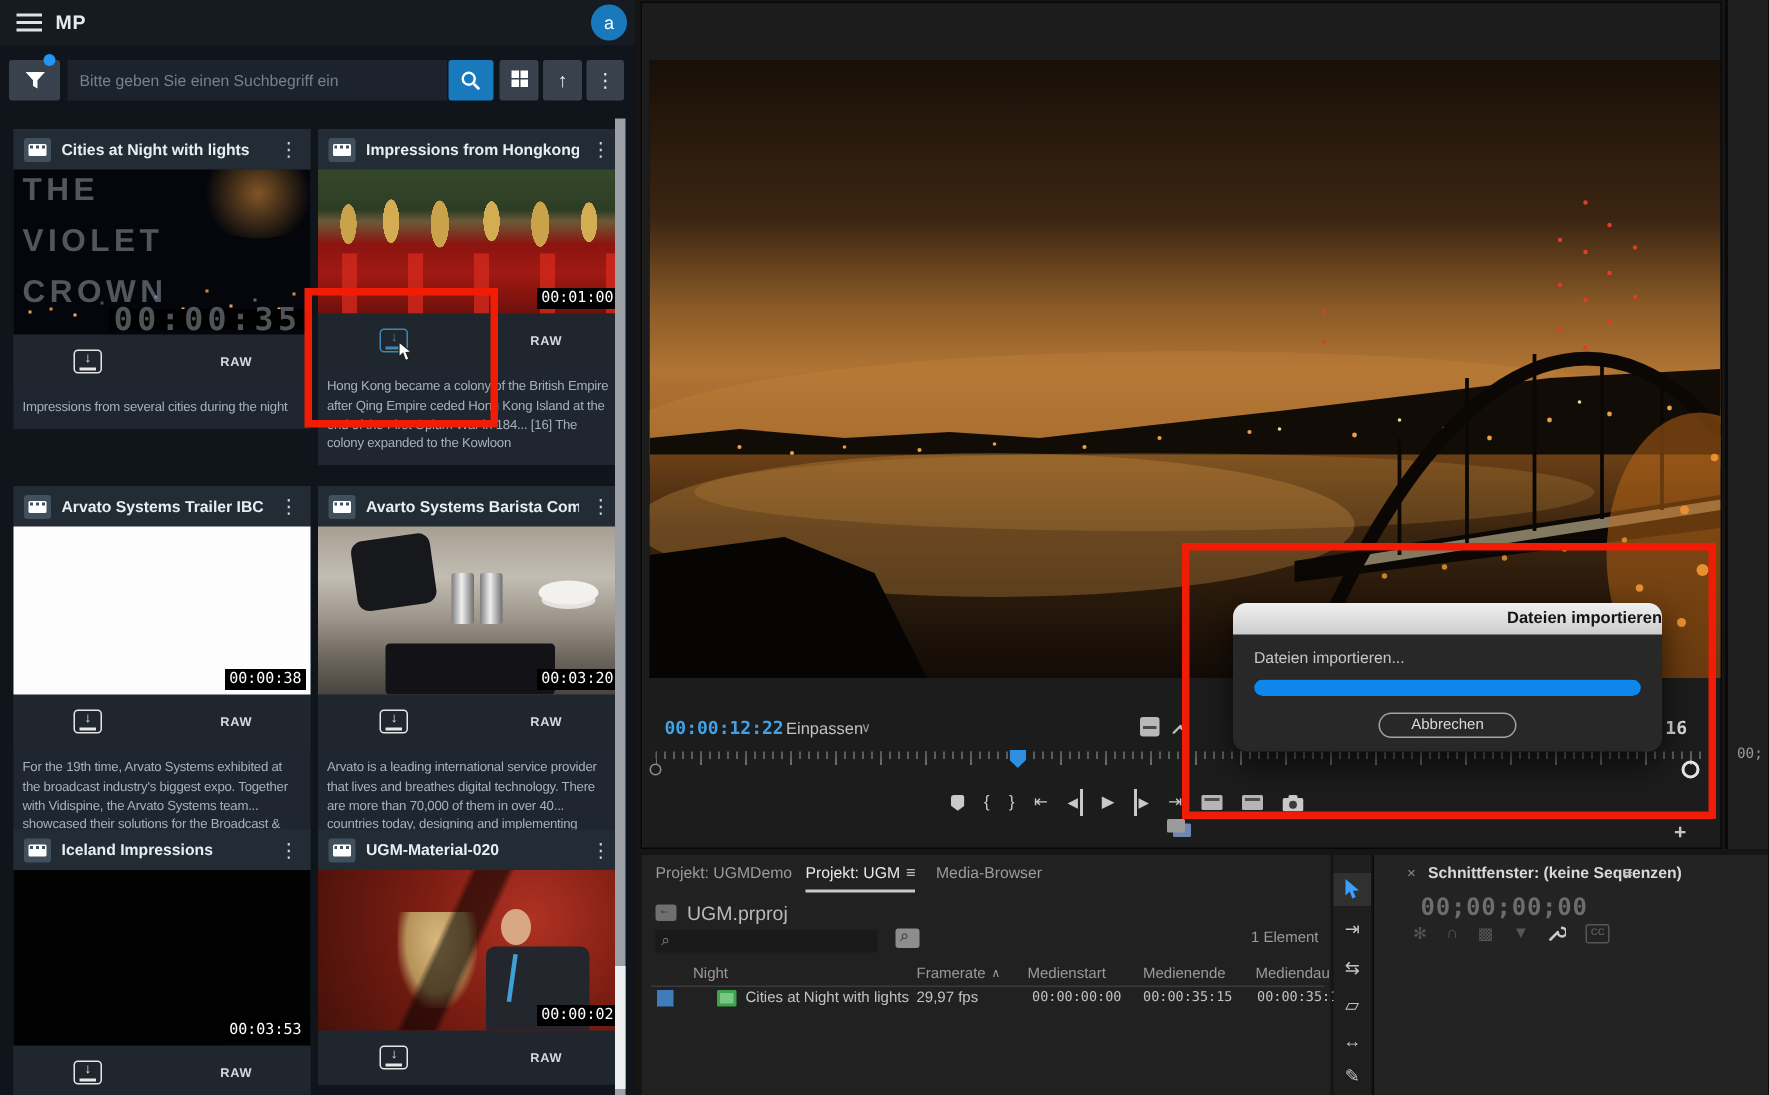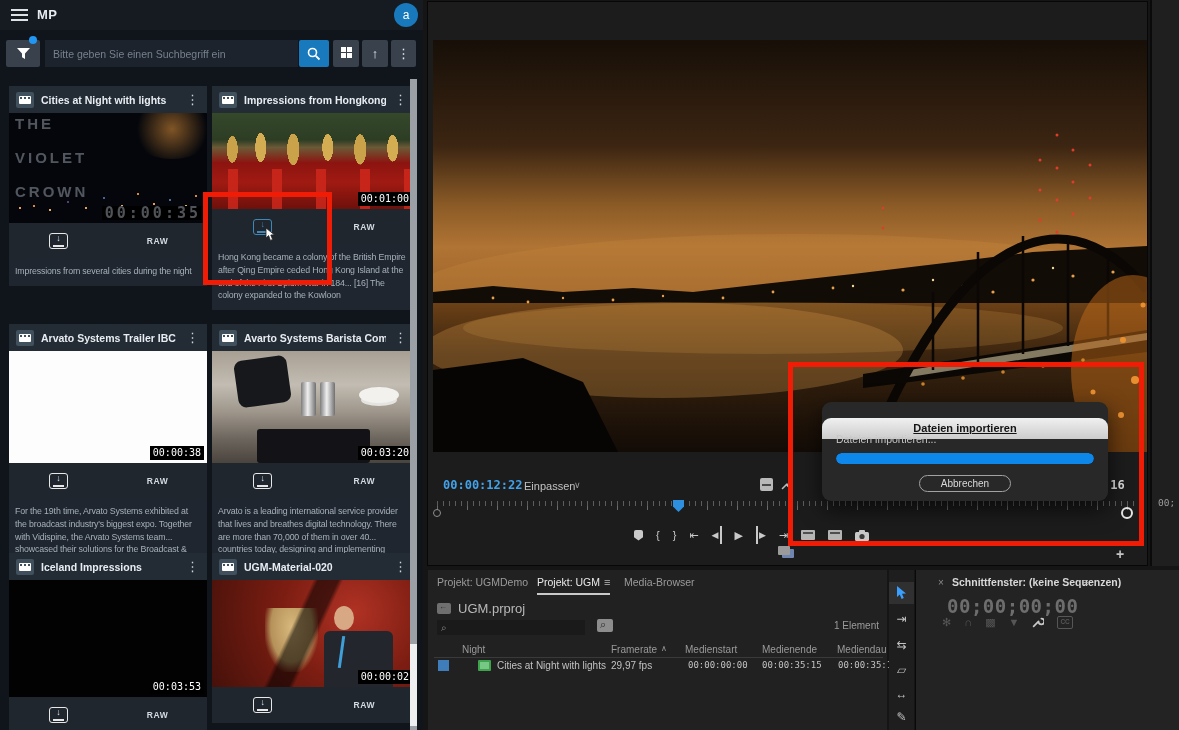--- a/index.html
+++ b/index.html
@@ -47,21 +47,21 @@
   .dl-ico:before{content:"↓";position:absolute;left:0;right:0;top:-1px;text-align:center;color:#e7e7e7;font-size:9px;font-weight:bold;}
   .dl-ico:after{content:"";position:absolute;left:3px;right:3px;bottom:1.5px;height:1.6px;background:#e7e7e7;}
   .dl-ico.hl{border-color:#3f87b6;}
   .dl-ico.hl:before{color:#3f87b6;}
   .dl-ico.hl:after{background:#3f87b6;}
   .raw{color:#d3dae0;font-size:8.5px;font-weight:bold;letter-spacing:.5px;text-align:center;}
   .desc{color:#a7b0ba;font-size:8.8px;line-height:1.45;padding:6px 6px 8px 6px;letter-spacing:-.15px;}
 
   
   .th-violet{background:#04060b;}
-  .th-violet span{position:absolute;color:rgba(190,200,212,.42);font-weight:bold;letter-spacing:3px;font-size:15px;}
+  .th-violet span{position:absolute;color:rgba(190,200,212,.42);font-weight:bold;letter-spacing:3px;font-size:21px;}
   .th-violet .glow{position:absolute;right:-10px;top:-14px;width:90px;height:60px;border-radius:50%;
       background:radial-gradient(circle,rgba(230,150,60,.55),transparent 65%);}
   .citydots{position:absolute;bottom:14px;left:10px;width:2px;height:2px;background:#e8a050;
       box-shadow:14px -2px #d88b3a,30px 2px #e8b060,48px -6px #caa0ff66,66px 0 #e8a050,84px -10px #7fb5ff88,
       102px -2px #e8b060,118px -14px #d88b3a,134px -4px #e8a050,150px -8px #99c2ff88,166px -2px #e8b060,176px -12px #d88b3a;}
   .th-hk{background:linear-gradient(180deg,#35482a 0%,#2c3d24 28%,#6b5a36 36%,#8c1410 52%,#a01a12 72%,#6e100b 100%);}
   .th-hk .statues{position:absolute;left:0;top:14%;width:100%;height:40%;
       background:radial-gradient(ellipse 9px 22px at 10% 60%,#c9a24a 60%,transparent 61%),
                  radial-gradient(ellipse 9px 24px at 24% 55%,#d4ad52 60%,transparent 61%),
                  radial-gradient(ellipse 10px 26px at 40% 60%,#c9a24a 60%,transparent 61%),
@@ -115,23 +115,23 @@
   .t-bar-l{border-left:2px solid #c9c9c9;padding-left:1px;font-size:9px;}
   .t-flag{width:9px;height:11px;background:#c9c9c9;border-radius:2px 2px 3px 3px;clip-path:polygon(0 0,100% 0,100% 70%,50% 100%,0 70%);}
   .mini-machine{width:14px;height:10px;background:#b5b5b5;border-radius:1px;position:relative;}
   .mini-machine:after{content:"";position:absolute;left:2px;top:2px;right:2px;height:2px;background:#4f4f4f;}
   .drag-ico{left:778px;top:546px;width:12px;height:9px;background:#9b9b9b;border-radius:1px;box-shadow:4px 3px 0 #6f86b0;}
   .btn-editor-plus{left:1116px;top:546px;color:#c5c5c5;font-size:14px;font-weight:bold;}
 
   
   .dialog{left:822px;top:402px;width:286px;height:99px;border-radius:9px;background:#282828;
      box-shadow:0 8px 22px rgba(0,0,0,.65);}
-  .dialog-title{position:absolute;left:0;top:16px;right:0;height:21px;border-radius:9px 9px 0 0;
+  .dialog-title{position:absolute;left:0;top:0;right:0;height:21px;border-radius:9px 9px 0 0;
      background:linear-gradient(#f0f0f0,#cccccc);color:#141414;font-size:11px;font-weight:bold;
-     text-align:center;line-height:21px;text-decoration:underline;}
+     text-align:right;line-height:21px;}
   .dialog-msg{position:absolute;left:14px;top:31px;color:#c7c7c7;font-size:10.5px;}
   .progress-track{position:absolute;left:14px;top:51px;width:258px;height:11px;border-radius:6px;background:#1b1b1b;overflow:hidden;}
   .progress-fill{height:100%;background:#0d87ea;border-radius:6px;}
   .cancel-btn{position:absolute;left:97px;top:73px;width:92px;height:17px;border:1px solid #a2a2a2;border-radius:9px;
      background:transparent;color:#d9d9d9;font-size:10px;line-height:14px;font-family:"Liberation Sans",sans-serif;}
 
   
   .proj-panel{left:428px;top:570px;width:459px;height:160px;background:#212121;}
   .tab{position:absolute;top:6px;font-size:10.5px;color:#9b9b9b;cursor:pointer;}
   .tab.active{color:#eaeaea;}
@@ -156,21 +156,21 @@
   
   .tools{left:889px;top:570px;width:25px;height:160px;background:#1e1e1e;}
   .tool{position:absolute;left:0;width:25px;height:22px;text-align:center;color:#c2c2c2;font-size:12px;line-height:22px;cursor:pointer;}
   .tool.active{background:#303030;}
 
   
   .seq-panel{left:915px;top:570px;width:264px;height:160px;background:#232323;border-left:1px solid #090909;box-sizing:border-box;}
   .seq-close{position:absolute;left:22px;top:7px;color:#8a8a8a;font-size:10px;cursor:pointer;}
   .seq-title{position:absolute;left:36px;top:6px;color:#d8d8d8;font-size:10.5px;font-weight:bold;}
   .seq-menu{position:absolute;left:166px;top:6px;color:#bdbdbd;font-size:11px;}
-  .seq-tc{position:absolute;left:31px;top:25px;color:#6d6d6d;font-size:19px;font-weight:bold;letter-spacing:.5px;}
+  .seq-tc{position:absolute;left:31px;top:25px;color:#6d6d6d;font-size:16px;font-weight:bold;letter-spacing:.5px;}
   .seq-icons{position:absolute;left:26px;top:46px;display:flex;gap:13px;color:#565656;font-size:11px;}
   .ccbox{border:1.5px solid #565656;border-radius:2px;font-size:6.5px;padding:0 2px;line-height:9px;color:#565656;font-weight:bold;}
 
   
   .sliver{left:1150px;top:0;width:29px;height:566px;background:#1f1f1f;border-left:2px solid #0a0a0a;box-sizing:border-box;}
   .sliver-tc{position:absolute;left:6px;top:497px;color:#9b9b9b;font-size:9.5px;}
 
   svg{display:block;}
 </style>
 </head>

